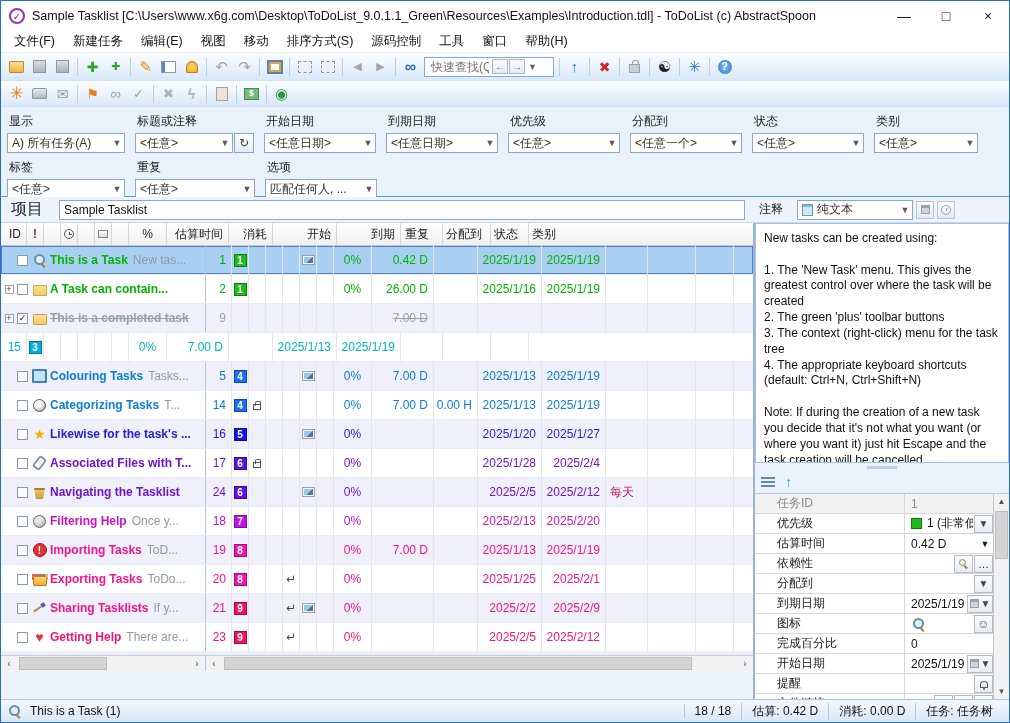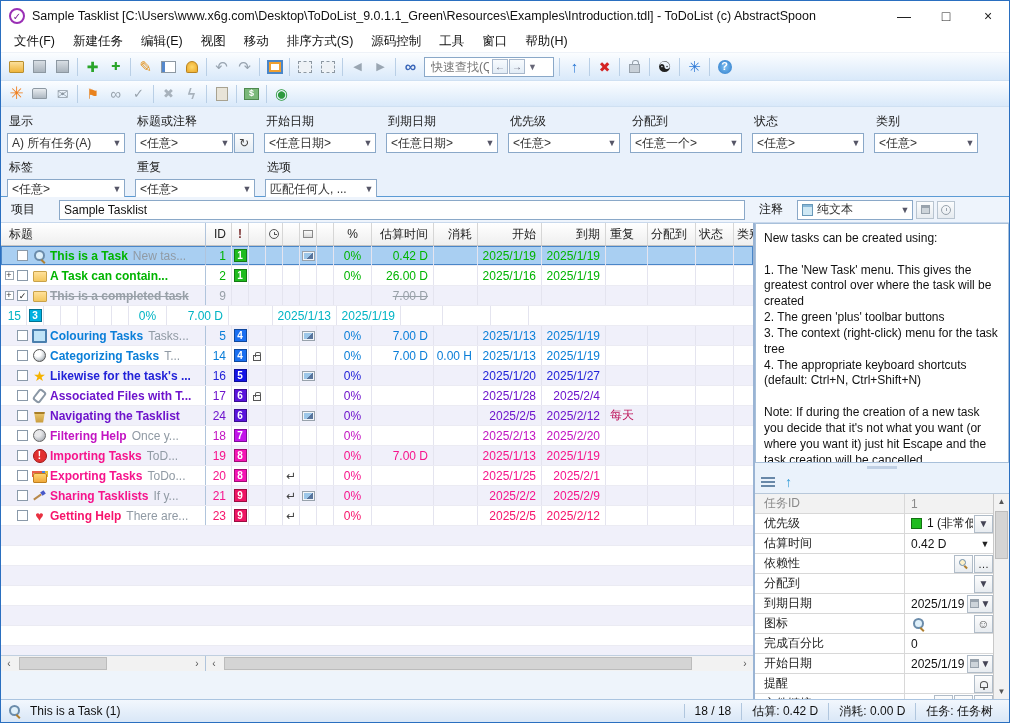--- a/index.html
+++ b/index.html
@@ -69,39 +69,39 @@
   .fblock{display:flex;flex-direction:column;margin-right:10px;}
   .flabel{font-size:12px;color:#222;margin:1px 0 3px 2px;}
   .combo{height:20px;background:#fff;border:1px solid #8aa8c8;display:flex;align-items:center;font-size:12px;color:#333;padding-left:4px;}
   .combo .cval{flex:1;overflow:hidden;white-space:nowrap;}
   .combo .carr{width:14px;color:#556;font-size:9px;text-align:center;flex:none;}
   .fgroup{display:flex;}
   .frefresh{width:20px;height:20px;border:1px solid #8aa8c8;background:linear-gradient(#fdfdfd,#e4ecf4);margin-left:1px;display:flex;align-items:center;justify-content:center;font-size:12px;color:#444;flex:none;}
 
   
   .projectrow{height:26px;background:#eef4fc;display:flex;align-items:center;flex:none;border-bottom:1px solid #c8d8ec;}
-  .prj-label{width:58px;padding-left:10px;font-size:12px;color:#222;flex:none;}
+  .prj-label{width:58px;padding-left:10px;font-size:16px;color:#222;flex:none;}
   .prj-input{width:686px;height:20px;border:1px solid #8aa8c8;font-size:12px;padding:0 4px;font-family:inherit;color:#111;flex:none;}
   .cm-label{padding-left:14px;width:52px;font-size:12px;color:#222;flex:none;}
   .cm-combo{width:116px;flex:none;}
   .ic-notepad{width:11px;height:12px;background:#cfe8f4;border:1px solid #6898b8;box-shadow:inset 0 2px 0 #88b8d8;margin-right:4px;flex:none;}
   .cm-btn{width:18px;height:18px;border:1px solid #b8c4d0;background:linear-gradient(#fbfcfd,#e6ebf0);margin-left:3px;display:flex;align-items:center;justify-content:center;flex:none;}
   .m-grid{width:9px;height:9px;background:#cdd4da;box-shadow:inset 0 2px 0 #9aa4ae;border:1px solid #98a2ac;}
   .m-clock{width:10px;height:10px;border:1px solid #98a2ac;border-radius:50%;position:relative;}
   .m-clock::before{content:"";position:absolute;left:4px;top:2px;width:1px;height:3px;background:#98a2ac;}
 
   
   .main{flex:1;display:flex;min-height:0;}
   .leftcol{width:754px;flex:none;display:flex;flex-direction:column;border-right:2px solid #9ab4d4;}
   .taskview{height:448px;display:flex;flex-direction:column;flex:none;background:#fff;}
   .theader{height:23px;display:flex;background:linear-gradient(#ffffff,#efefef);border-bottom:1px solid #c4c4c4;flex:none;font-size:12px;color:#222;overflow:hidden;}
   .hcell{display:flex;align-items:center;border-right:1px solid #d6d6d6;height:100%;padding:0 3px;flex:none;overflow:hidden;}
   .hcell.h-title{padding-left:8px;}
   .rows{flex:1;overflow:hidden;}
-  .trow{height:20px;display:flex;font-size:12px;align-items:center;border-bottom:1px solid #ebebf3;background:#fff;overflow:hidden;}
+  .trow{height:29px;display:flex;font-size:12px;align-items:center;border-bottom:1px solid #ebebf3;background:#fff;overflow:hidden;}
   .trow.alt{background:#f0f0fa;}
   .trow.sel{background:#a9cff2;box-shadow:inset 0 0 0 1px #4a86c8;}
   .tcell{height:100%;display:flex;align-items:center;border-right:1px solid #e4e4ef;flex:none;overflow:hidden;}
   .c-title{width:205px;border-right:1px solid #b0c4dc;}
   .c-id{width:26px;justify-content:flex-end;padding-right:5px;}
   .c-ic{width:17px;justify-content:center;}
   .c-pct{width:38px;justify-content:center;}
   .c-est{width:62px;justify-content:flex-end;padding-right:5px;}
   .c-spent{width:44px;justify-content:flex-end;padding-right:5px;}
   .c-start{width:64px;justify-content:flex-end;padding-right:5px;}
@@ -187,21 +187,21 @@
   .hsplit{height:8px;display:flex;align-items:center;justify-content:center;flex:none;}
   .hsplit .bar{width:30px;height:3px;background:#c0d0e4;}
   .attr-toolbar{height:22px;display:flex;align-items:center;padding-left:6px;flex:none;}
   .ic-attr-group{width:14px;height:11px;background:repeating-linear-gradient(#6888a8 0 2px,transparent 2px 4px);margin-right:10px;}
   .ic-attr-sort::before{content:"↑";color:#2e9ad6;font-weight:bold;font-size:14px;}
   .attr-wrap{flex:1;display:flex;min-height:0;border-top:1px solid #b8c8da;}
   .agrid{flex:1;overflow:hidden;background:#fff;border-right:1px solid #c8c8c8;}
   .arow{height:20px;display:flex;border-bottom:1px solid #d8d8d8;font-size:12px;background:#fff;align-items:center;}
   .arow.dim{background:#f2f2f2;}
   .arow.dim .alabel,.arow.dim .avalue{color:#8a8a8a;}
-  .alabel{width:150px;padding-left:9px;color:#222;border-right:1px solid #d8d8d8;height:100%;display:flex;align-items:center;flex:none;text-align:center;}
+  .alabel{width:150px;padding-left:22px;color:#222;border-right:1px solid #d8d8d8;height:100%;display:flex;align-items:center;flex:none;text-align:center;}
   .avalue{flex:1;display:flex;align-items:center;padding-left:6px;height:100%;color:#111;min-width:0;}
   .avalue .vtext{flex:1;white-space:nowrap;overflow:hidden;}
   .swatch{width:11px;height:11px;border:1px solid rgba(0,0,0,.4);margin-right:5px;flex:none;}
   .abtn{width:19px;height:18px;border:1px solid #b0bcc8;background:linear-gradient(#fdfdfd,#e8ecf0);display:flex;align-items:center;justify-content:center;font-size:10px;color:#445;margin-left:1px;flex:none;}
   .abtn.wide{width:26px;}
   .spin-arrow{width:16px;text-align:center;color:#222;font-size:9px;flex:none;}
   .m-mag{width:9px;height:9px;position:relative;}
   .m-mag::before{content:"";position:absolute;left:0;top:0;width:5px;height:5px;border:1.5px solid #6b8cab;border-radius:50%;background:#fdf0c8;}
   .m-mag::after{content:"";position:absolute;left:6px;top:6px;width:4px;height:1.5px;background:#b08030;transform:rotate(45deg);transform-origin:left top;}
   .m-smile::before{content:"☺";font-size:12px;color:#555;}
@@ -428,23 +428,20 @@
       </span>
     <span class="cm-btn">
         <span class="m-clock"></span>
       </span>
   </div>
 
   <div class="main">
     <div class="leftcol">
       <div class="taskview">
         <div class="theader">
-            <div class="hcell c-title h-title">
-              <span>标题</span>
-            </div>
             <div class="hcell c-id">
               <span>ID</span>
             </div>
             <div class="hcell c-ic" style="justify-content: center;">
               <span class="hi hi-priority"></span>
             </div>
             <div class="hcell c-ic" style="justify-content: center;">
               <span class="hi hi-lock"></span>
             </div>
             <div class="hcell c-ic" style="justify-content: center;">

